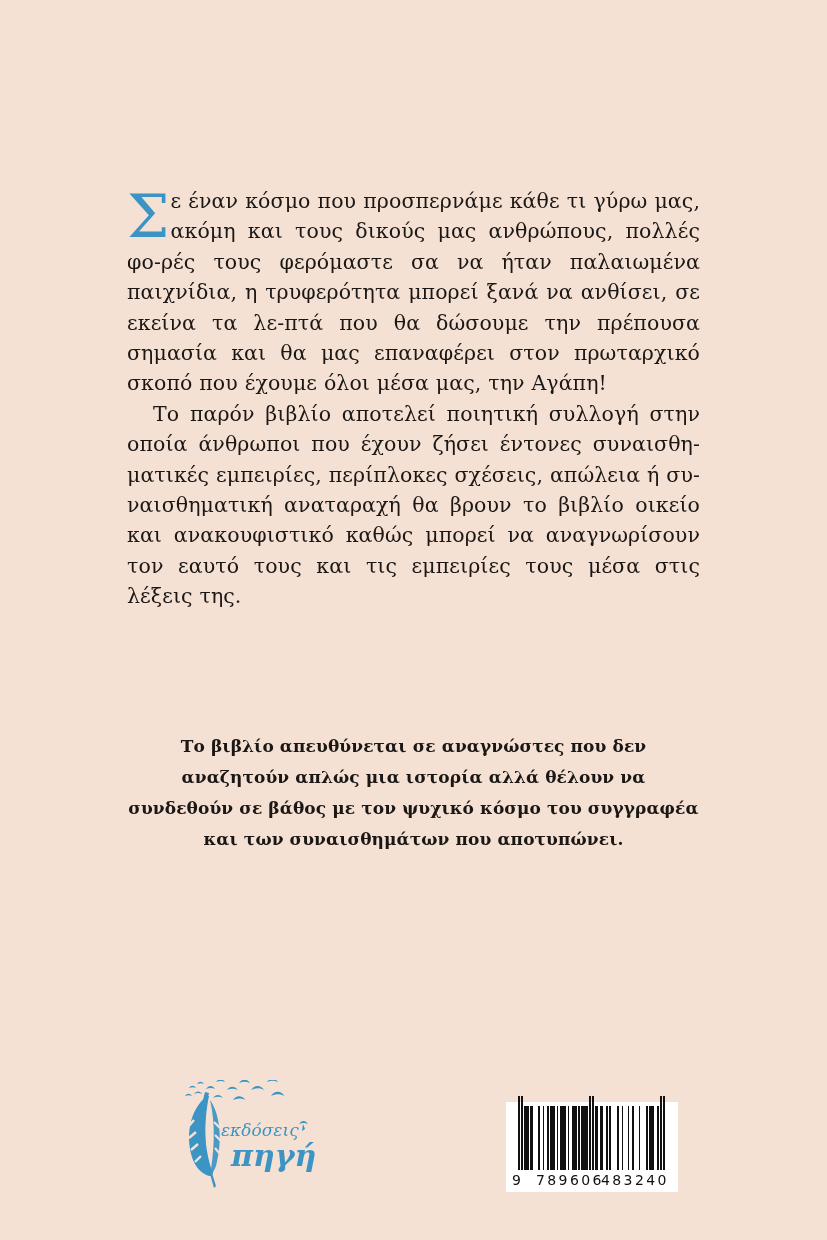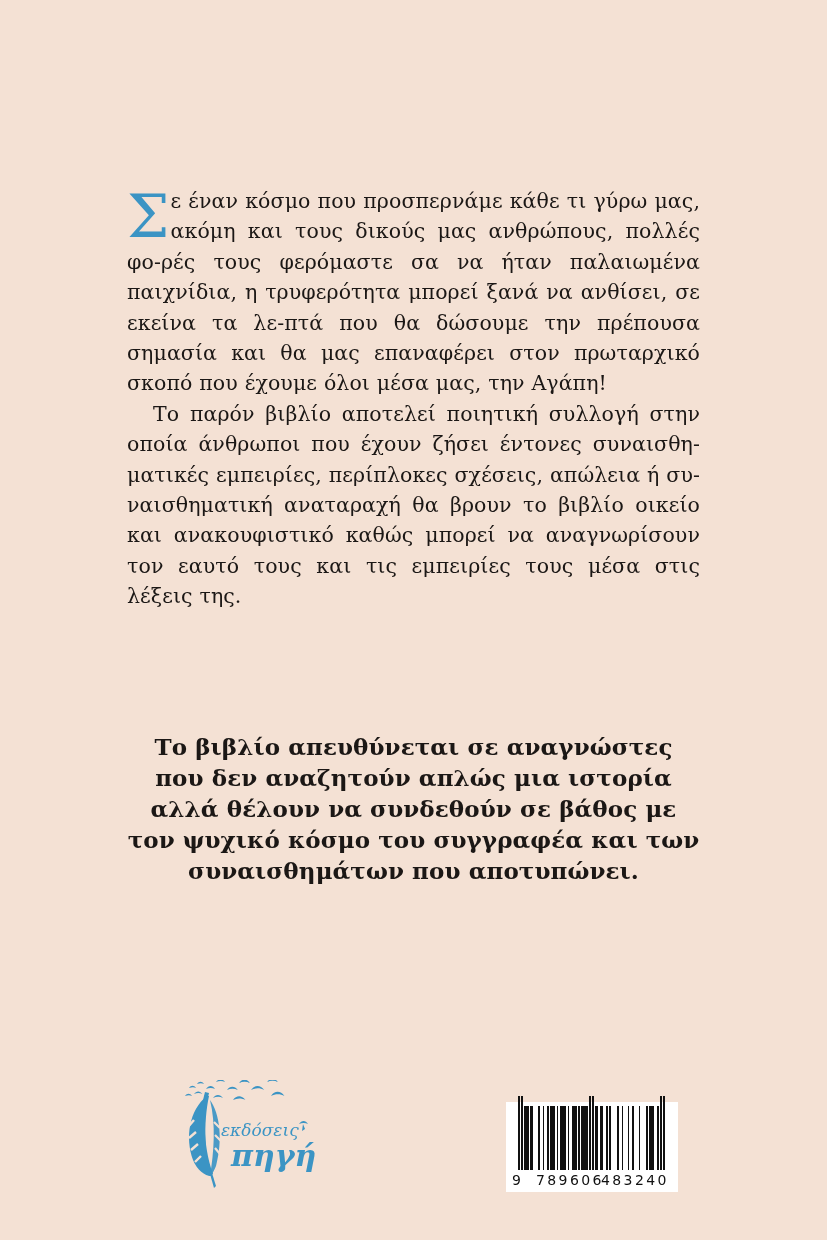--- a/index.html
+++ b/index.html
@@ -60,21 +60,21 @@
     font-family: "DejaVu Serif", "Liberation Serif", serif;
   }
 
   
   .statement {
     position: absolute;
     left: 127px;
     top: 731px;
     width: 573px;
     margin: 0;
-    font-size: 23px;
+    font-size: 17px;
     line-height: 31px;
     font-weight: 700;
     text-align: center;
     letter-spacing: 0.1px;
   }
 
   
   .logo {
     position: absolute;
     left: 183px;

